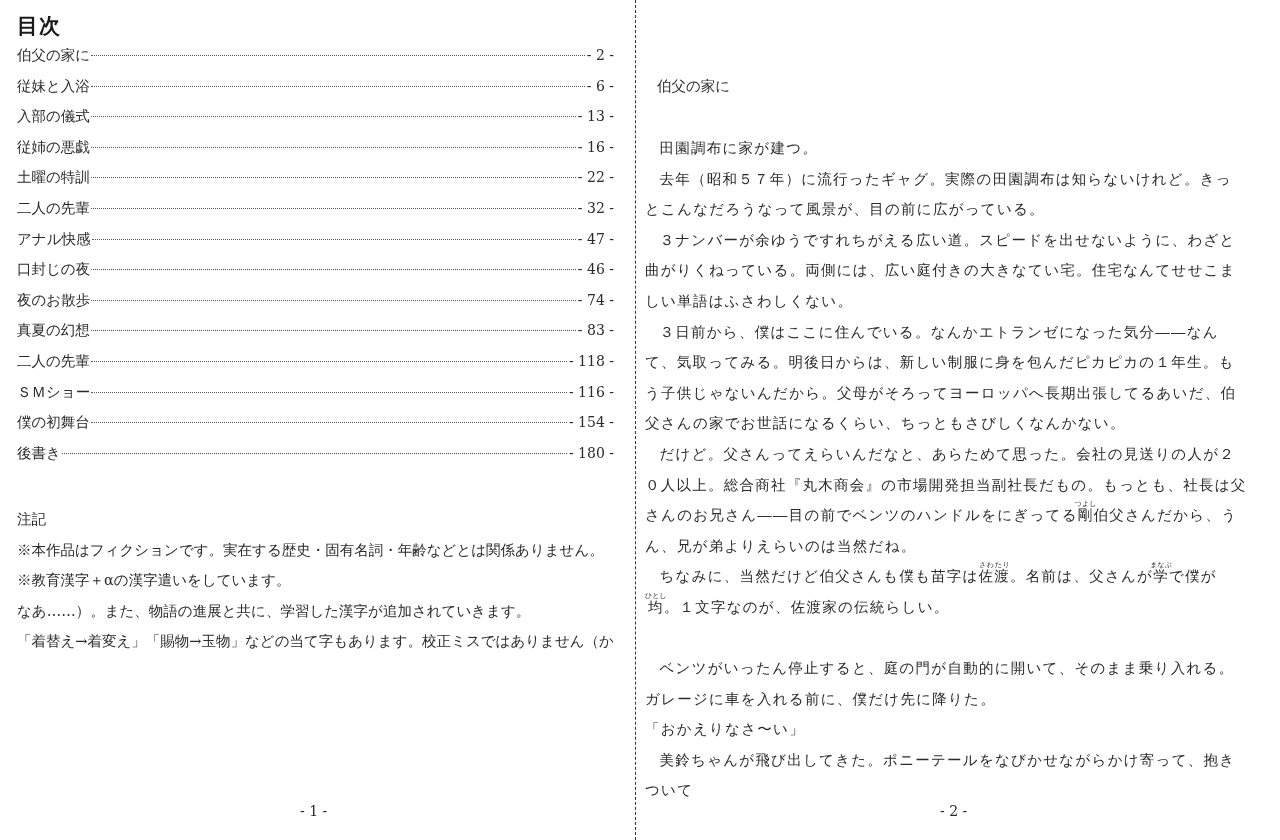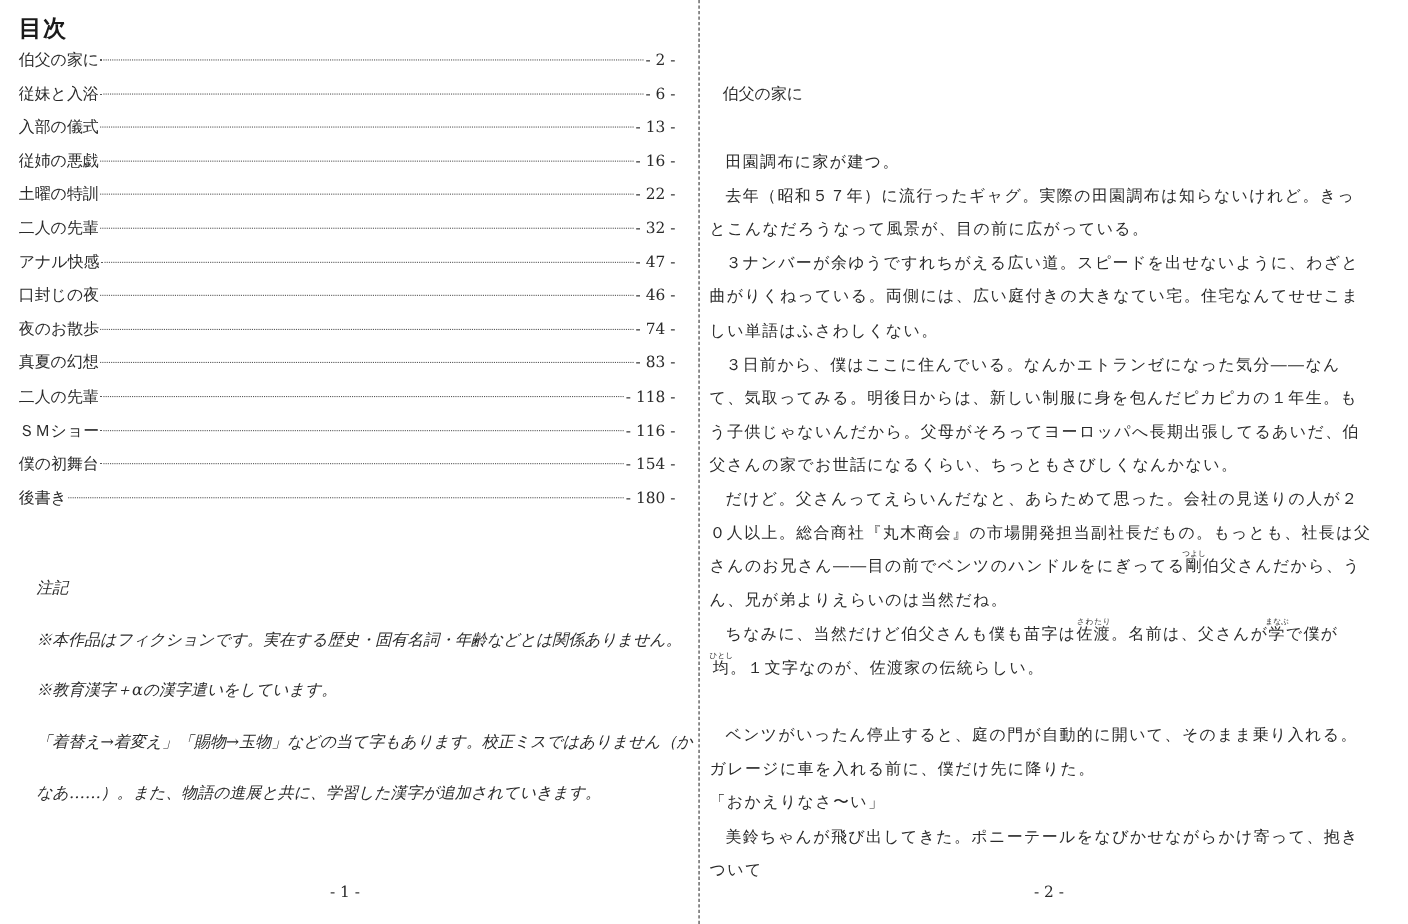--- a/index.html
+++ b/index.html
@@ -86,23 +86,22 @@
     
     .notes {
       position: absolute;
       left: 17px;
       top: 504px;
       width: 600px;
       font-size: 14.5px;
       line-height: 30.5px;
     }
     .notes p {
-      margin: 16px;
+      margin: 0;
       white-space: nowrap;
-      font-style: italic;
     }
 
     
     .chapter-title {
       position: absolute;
       left: 19px;
       top: 73px;
       font-size: 14.5px;
       line-height: 26px;
     }
@@ -221,22 +220,22 @@
         <span class="toc-label">後書き</span>
         <span class="toc-leader"></span>
         <span class="toc-page">- 180 -</span>
       </li>
     </ul>
 
     <div class="notes">
       <p>注記</p>
       <p>※本作品はフィクションです。実在する歴史・固有名詞・年齢などとは関係ありません。</p>
       <p>※教育漢字＋αの漢字遣いをしています。</p>
+      <p>なあ……）。また、物語の進展と共に、学習した漢字が追加されていきます。</p>
       <p>「着替え→着変え」「賜物→玉物」などの当て字もあります。校正ミスではありません（か</p>
-      <p>なあ……）。また、物語の進展と共に、学習した漢字が追加されていきます。</p>
     </div>
 
     <div class="page-number page-number-left">- 1 -</div>
   </section>
 
   <div class="divider"></div>
 
   <section class="page page-right">
     <div class="chapter-title">伯父の家に</div>
 

